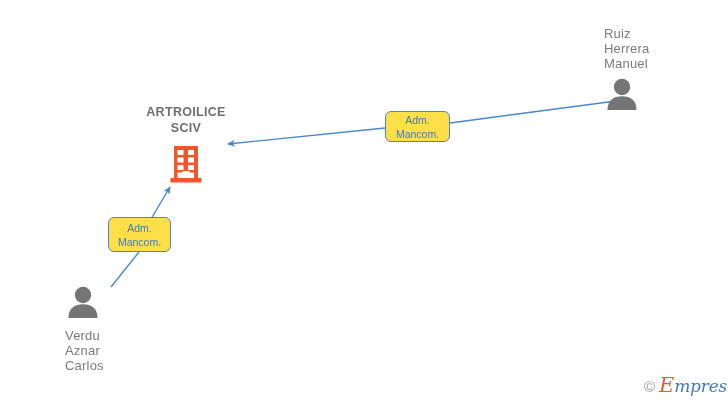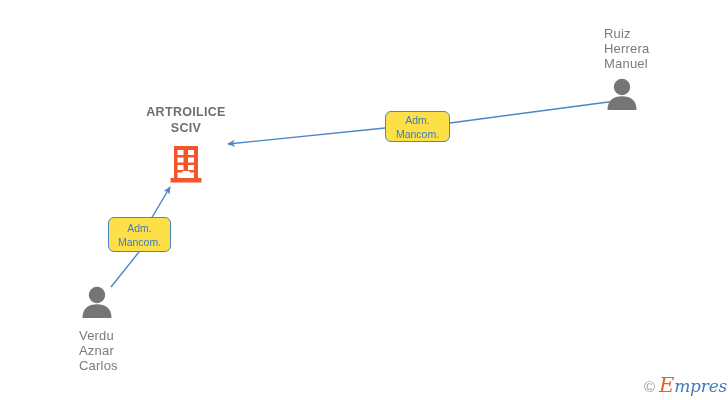--- a/index.html
+++ b/index.html
@@ -127,21 +127,21 @@
 Herrera
 Manuel</div>
     <div style="margin-top:7px;">
       <svg width="36" height="32" viewBox="0 0 36 32">
         <circle cx="18" cy="9" r="8.2" fill="#757575"></circle>
         <path d="M 3.5,32 C 3.5,22 9.5,18.2 18,18.2 C 26.5,18.2 32.5,22 32.5,32 Z" fill="#757575"></path>
       </svg>
     </div>
   </div>
 
-  <div class="node" style="left:79px; top:286px; width:110px;">
+  <div class="node" style="left:65px; top:286px; width:110px;">
     <div>
       <svg width="36" height="32" viewBox="0 0 36 32">
         <circle cx="18" cy="9" r="8.2" fill="#757575"></circle>
         <path d="M 3.5,32 C 3.5,22 9.5,18.2 18,18.2 C 26.5,18.2 32.5,22 32.5,32 Z" fill="#757575"></path>
       </svg>
     </div>
     <div class="node-label" style="margin-top:6px;">Verdu
 Aznar
 Carlos</div>
   </div>

